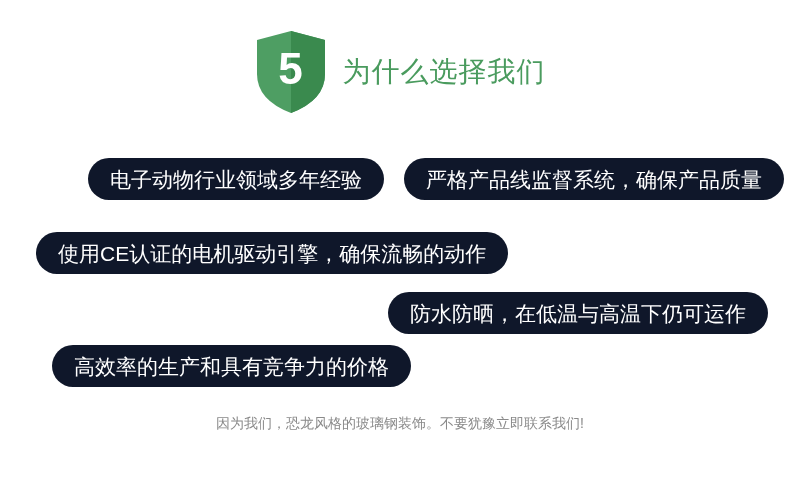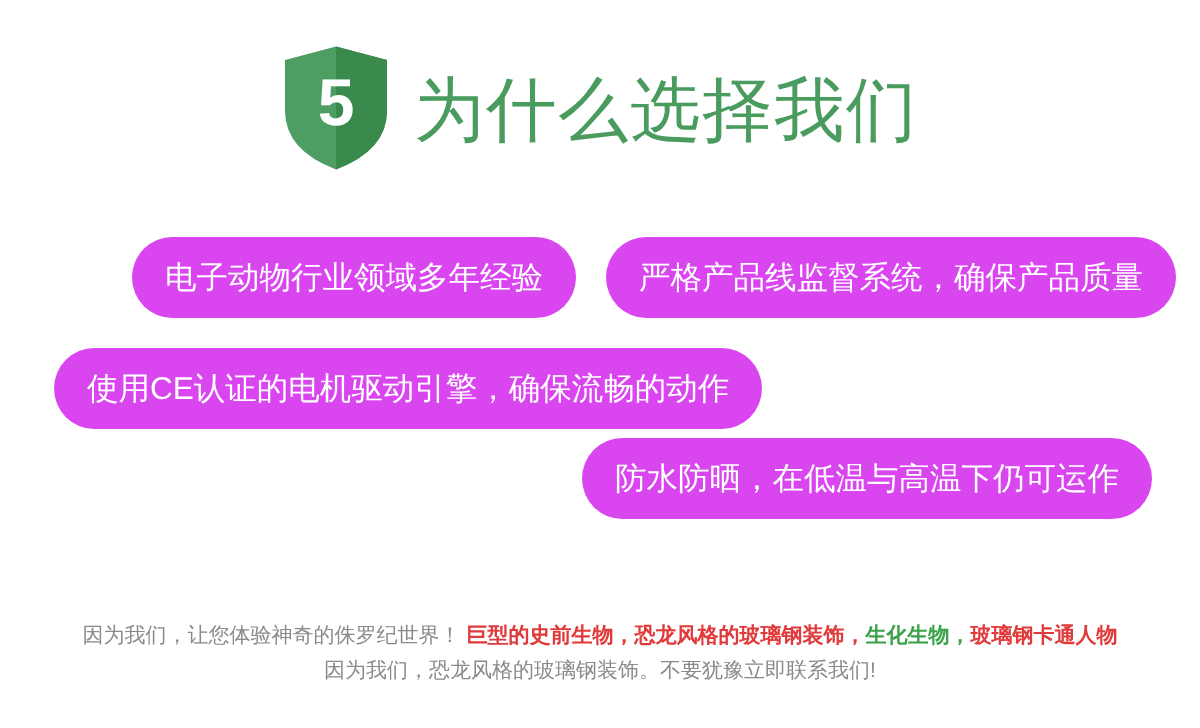--- a/index.html
+++ b/index.html
@@ -53,41 +53,41 @@
     justify-content: center;
     color: #ffffff;
     font-size: 44px;
     font-weight: bold;
     line-height: 1;
     padding-bottom: 6px;
     box-sizing: border-box;
   }
   .header-title {
     margin-left: 16px;
-    font-size: 47px;
+    font-size: 28px;
     line-height: 1;
     color: #4a9b5e;
     letter-spacing: 1px;
     white-space: nowrap;
   }
 
   
   .pill {
     position: absolute;
     display: inline-flex;
     align-items: center;
     justify-content: center;
-    background: #d946ef;
+    background: #0f172a;
     color: #ffffff;
     border-radius: 999px;
     font-size: 21px;
     line-height: 1;
     white-space: nowrap;
     box-sizing: border-box;
-    height: 54px;
+    height: 42px;
     padding: 14px 22px;
   }
   .pill-1 { left: 88px;  top: 158px; }
   .pill-2 { left: 404px; top: 158px; text-align: right; }
   .pill-3 { left: 36px;  top: 232px; }
   .pill-4 { left: 388px; top: 292px; }
   .pill-5 { left: 52px;  top: 345px; }
 
   
   .footer {
@@ -125,19 +125,21 @@
   </div>
   <div class="pill pill-2">
     <span>严格产品线监督系统，确保产品质量</span>
   </div>
   <div class="pill pill-4">
     <span>防水防晒，在低温与高温下仍可运作</span>
   </div>
   <div class="pill pill-3">
     <span>使用CE认证的电机驱动引擎，确保流畅的动作</span>
   </div>
+  <div class="pill pill-5">
+    <span>高效率的生产和具有竞争力的价格</span>
+  </div>
 
   <div class="footer">
-    <div class="footer-line"><span style="color: rgb(138, 138, 138);">因为我们，让您体验神奇的侏罗纪世界！ </span><span style="color: rgb(224, 58, 58); font-weight: bold;">巨型的史前生物，恐龙风格的玻璃钢装饰，</span><span style="color: rgb(58, 163, 74); font-weight: bold;">生化生物，</span><span style="color: rgb(224, 58, 58); font-weight: bold;">玻璃钢卡通人物</span></div>
     <div class="footer-line"><span style="color: rgb(138, 138, 138);">因为我们，恐龙风格的玻璃钢装饰。不要犹豫立即联系我们!</span></div>
   </div>
 
 </div>
 
 </body></html>

